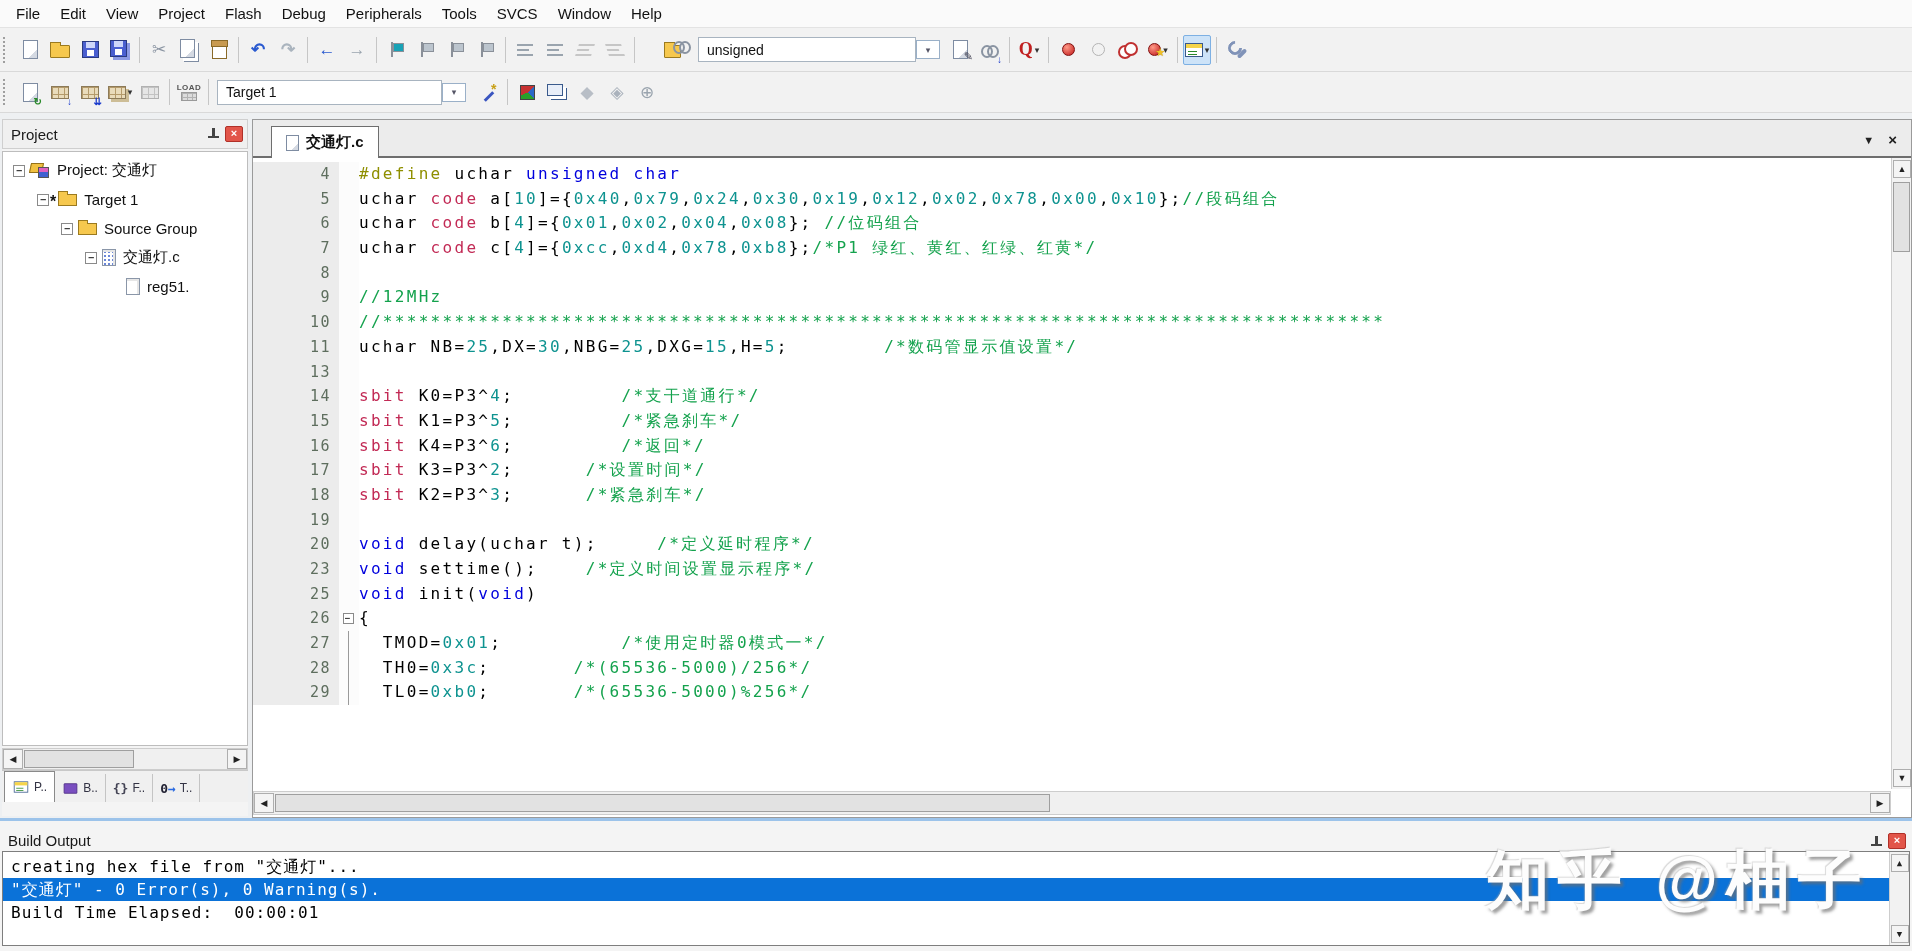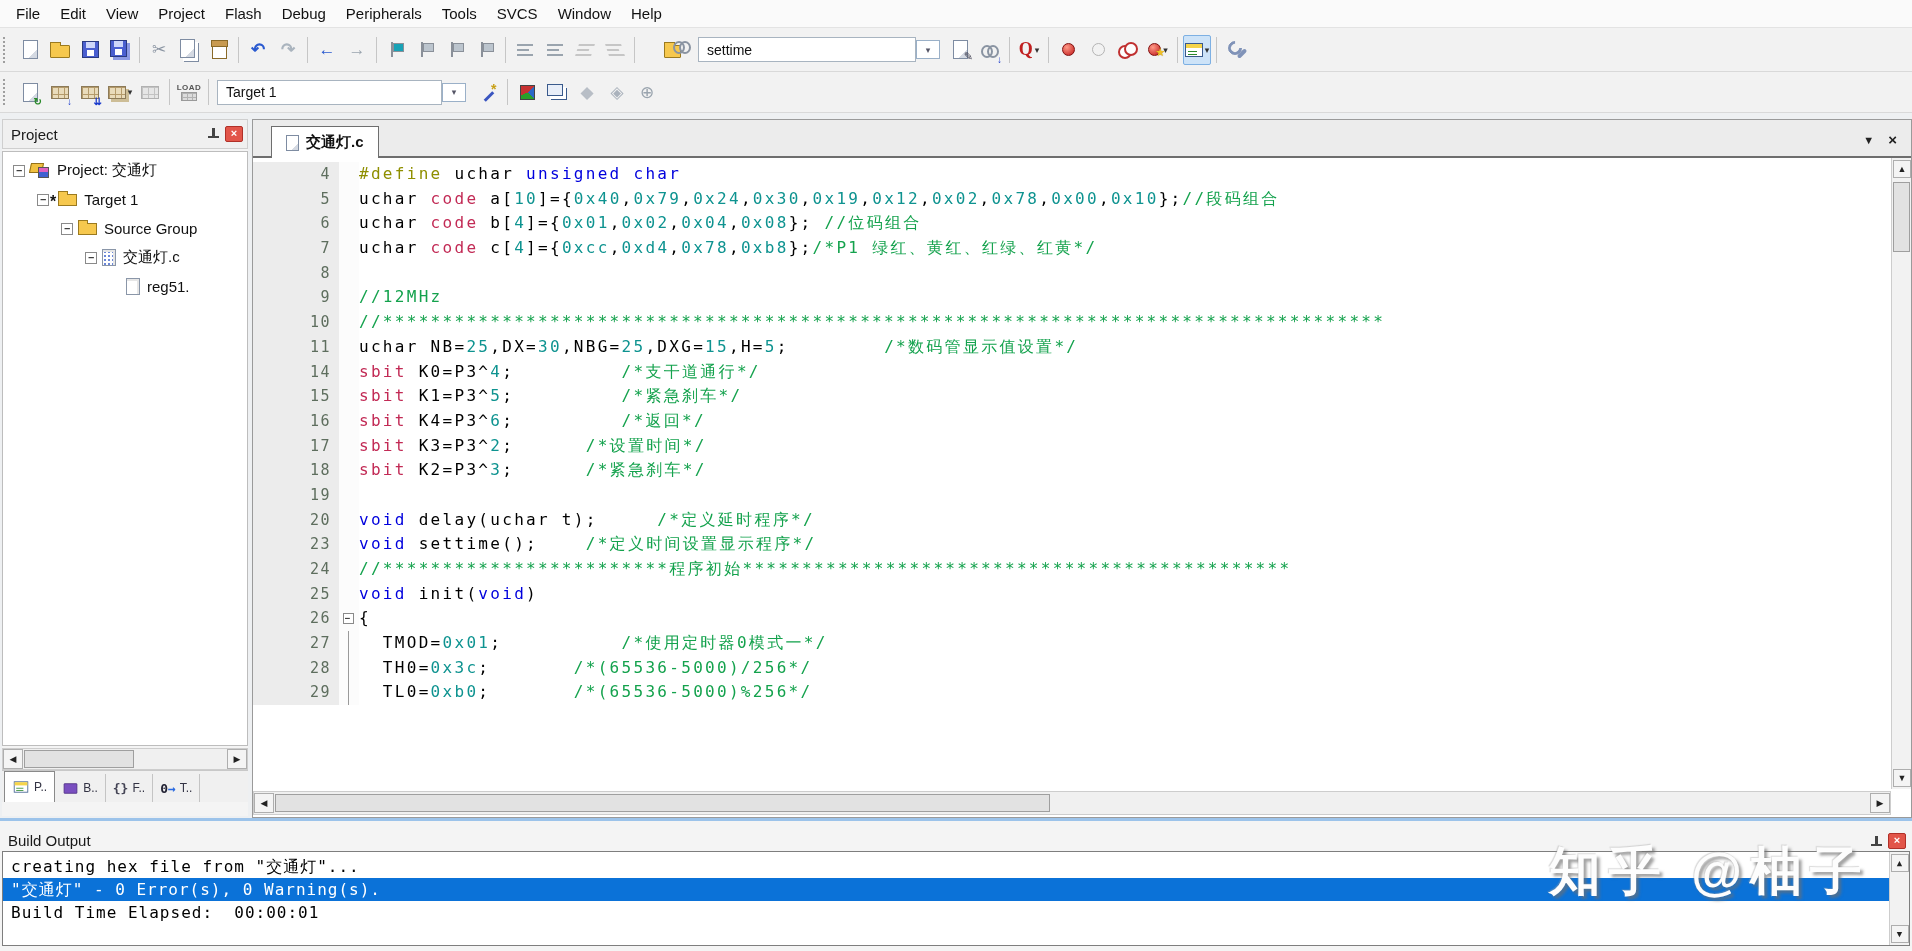--- a/index.html
+++ b/index.html
@@ -184,21 +184,21 @@
     color:#1a1a1a; }
   .build-hdr .spacer { flex:1; }
   .build-box { position:absolute; left:2px; right:2px; top:30px; bottom:5px; background:#fff;
     border:1px solid #7e7e7e; padding:3px 0; overflow:hidden;
     font:16px/23px "DejaVu Sans Mono",monospace; letter-spacing:1px; color:#000; }
   .bo-line { padding:0 8px; height:23px; white-space:pre; }
   .bo-line.hl { background:#0b72d8; color:#fff; }
   .bo-vscroll { position:absolute; right:0; top:0; bottom:0; width:20px; background:#f2f2f2;
     border-left:1px solid #cdcdcd; }
   .bo-vscroll .sbtn { width:18px; height:18px; position:absolute; left:1px; }
-  .watermark { position:absolute; right:42px; top:16px; font-size:52px; font-weight:bold;
+  .watermark { position:absolute; right:42px; top:16px; font-size:64px; font-weight:bold;
     letter-spacing:8px; color:#fdfdfd; text-shadow:3px 3px 3px rgba(110,110,110,.65),
     -1px -1px 1px rgba(160,160,160,.4); pointer-events:none; }
 </style>
 </head>
 <body>
 
 <div class="app">
 
   <div class="menubar">
       <span class="menu-item">File</span>
@@ -277,21 +277,21 @@
       </span>
     <span class="tbtn">
         <span class="i-bars gray" style="transform:skewX(18deg)"></span>
       </span>
     <span class="sep"></span>
     <span class="tbtn" style="margin-left:24px">
       <span class="i-folder" style="width:17px"></span>
       <span class="i-binoc" style="margin-left:-8px;margin-top:-8px"></span>
     </span>
     <span class="combo" style="width:218px;margin-left:6px">
-      <span class="cval">settime</span>
+      <span class="cval">unsigned</span>
     </span>
     <span class="i-cdd">▾</span>
     <span class="tbtn" style="margin-left:6px">
         <span class="i-page"></span>
         <span style="position:absolute;right:1px;bottom:2px;color:#445;font-size:11px">✎</span>
       </span>
     <span class="tbtn">
         <span class="i-binoc"></span>
         <span class="ov-arrow">↓</span>
       </span>
@@ -455,29 +455,29 @@
       </div>
       <div class="code-region">
           <div class="code-line"><span class="lnum">4</span><span class="lfold"></span><span class="ctext"><span class="tok-def">#define </span><span class="tok-pl">uchar </span><span class="tok-kw">unsigned char</span></span></div>
           <div class="code-line"><span class="lnum">5</span><span class="lfold"></span><span class="ctext"><span class="tok-pl">uchar </span><span class="tok-ext">code</span><span class="tok-pl"> a[</span><span class="tok-num">10</span><span class="tok-pl">]={</span><span class="tok-num">0x40</span><span class="tok-pl">,</span><span class="tok-num">0x79</span><span class="tok-pl">,</span><span class="tok-num">0x24</span><span class="tok-pl">,</span><span class="tok-num">0x30</span><span class="tok-pl">,</span><span class="tok-num">0x19</span><span class="tok-pl">,</span><span class="tok-num">0x12</span><span class="tok-pl">,</span><span class="tok-num">0x02</span><span class="tok-pl">,</span><span class="tok-num">0x78</span><span class="tok-pl">,</span><span class="tok-num">0x00</span><span class="tok-pl">,</span><span class="tok-num">0x10</span><span class="tok-pl">};</span><span class="tok-com">//段码组合</span></span></div>
           <div class="code-line"><span class="lnum">6</span><span class="lfold"></span><span class="ctext"><span class="tok-pl">uchar </span><span class="tok-ext">code</span><span class="tok-pl"> b[</span><span class="tok-num">4</span><span class="tok-pl">]={</span><span class="tok-num">0x01</span><span class="tok-pl">,</span><span class="tok-num">0x02</span><span class="tok-pl">,</span><span class="tok-num">0x04</span><span class="tok-pl">,</span><span class="tok-num">0x08</span><span class="tok-pl">}; </span><span class="tok-com">//位码组合</span></span></div>
           <div class="code-line"><span class="lnum">7</span><span class="lfold"></span><span class="ctext"><span class="tok-pl">uchar </span><span class="tok-ext">code</span><span class="tok-pl"> c[</span><span class="tok-num">4</span><span class="tok-pl">]={</span><span class="tok-num">0xcc</span><span class="tok-pl">,</span><span class="tok-num">0xd4</span><span class="tok-pl">,</span><span class="tok-num">0x78</span><span class="tok-pl">,</span><span class="tok-num">0xb8</span><span class="tok-pl">};</span><span class="tok-com">/*P1 绿红、黄红、红绿、红黄*/</span></span></div>
           <div class="code-line"><span class="lnum">8</span><span class="lfold"></span><span class="ctext"></span></div>
           <div class="code-line"><span class="lnum">9</span><span class="lfold"></span><span class="ctext"><span class="tok-com">//12MHz</span></span></div>
           <div class="code-line"><span class="lnum">10</span><span class="lfold"></span><span class="ctext"><span class="tok-com">//************************************************************************************</span></span></div>
           <div class="code-line"><span class="lnum">11</span><span class="lfold"></span><span class="ctext"><span class="tok-pl">uchar NB=</span><span class="tok-num">25</span><span class="tok-pl">,DX=</span><span class="tok-num">30</span><span class="tok-pl">,NBG=</span><span class="tok-num">25</span><span class="tok-pl">,DXG=</span><span class="tok-num">15</span><span class="tok-pl">,H=</span><span class="tok-num">5</span><span class="tok-pl">;        </span><span class="tok-com">/*数码管显示值设置*/</span></span></div>
+          <div class="code-line"><span class="lnum">13</span><span class="lfold"></span><span class="ctext"></span></div>
           <div class="code-line"><span class="lnum">14</span><span class="lfold"></span><span class="ctext"><span class="tok-ext">sbit</span><span class="tok-pl"> K0=P3^</span><span class="tok-num">4</span><span class="tok-pl">;         </span><span class="tok-com">/*支干道通行*/</span></span></div>
           <div class="code-line"><span class="lnum">15</span><span class="lfold"></span><span class="ctext"><span class="tok-ext">sbit</span><span class="tok-pl"> K1=P3^</span><span class="tok-num">5</span><span class="tok-pl">;         </span><span class="tok-com">/*紧急刹车*/</span></span></div>
           <div class="code-line"><span class="lnum">16</span><span class="lfold"></span><span class="ctext"><span class="tok-ext">sbit</span><span class="tok-pl"> K4=P3^</span><span class="tok-num">6</span><span class="tok-pl">;         </span><span class="tok-com">/*返回*/</span></span></div>
           <div class="code-line"><span class="lnum">17</span><span class="lfold"></span><span class="ctext"><span class="tok-ext">sbit</span><span class="tok-pl"> K3=P3^</span><span class="tok-num">2</span><span class="tok-pl">;      </span><span class="tok-com">/*设置时间*/</span></span></div>
           <div class="code-line"><span class="lnum">18</span><span class="lfold"></span><span class="ctext"><span class="tok-ext">sbit</span><span class="tok-pl"> K2=P3^</span><span class="tok-num">3</span><span class="tok-pl">;      </span><span class="tok-com">/*紧急刹车*/</span></span></div>
           <div class="code-line"><span class="lnum">19</span><span class="lfold"></span><span class="ctext"></span></div>
           <div class="code-line"><span class="lnum">20</span><span class="lfold"></span><span class="ctext"><span class="tok-kw">void</span><span class="tok-pl"> delay(uchar t);     </span><span class="tok-com">/*定义延时程序*/</span></span></div>
           <div class="code-line"><span class="lnum">23</span><span class="lfold"></span><span class="ctext"><span class="tok-kw">void</span><span class="tok-pl"> settime();    </span><span class="tok-com">/*定义时间设置显示程序*/</span></span></div>
-          <div class="code-line"><span class="lnum">24</span><span class="lfold"></span><span class="ctext"><span class="tok-com">//************************程序初始**********************************************</span></span></div>
           <div class="code-line"><span class="lnum">25</span><span class="lfold"></span><span class="ctext"><span class="tok-kw">void</span><span class="tok-pl"> init(</span><span class="tok-kw">void</span><span class="tok-pl">)</span></span></div>
           <div class="code-line"><span class="lnum">26</span><span class="lfold"><span class="fold-box">−</span></span><span class="ctext"><span class="tok-pl">{</span></span></div>
           <div class="code-line"><span class="lnum">27</span><span class="lfold fold-line"></span><span class="ctext"><span class="tok-pl">  TMOD=</span><span class="tok-num">0x01</span><span class="tok-pl">;          </span><span class="tok-com">/*使用定时器0模式一*/</span></span></div>
           <div class="code-line"><span class="lnum">28</span><span class="lfold fold-line"></span><span class="ctext"><span class="tok-pl">  TH0=</span><span class="tok-num">0x3c</span><span class="tok-pl">;       </span><span class="tok-com">/*(65536-5000)/256*/</span></span></div>
           <div class="code-line"><span class="lnum">29</span><span class="lfold fold-line"></span><span class="ctext"><span class="tok-pl">  TL0=</span><span class="tok-num">0xb0</span><span class="tok-pl">;       </span><span class="tok-com">/*(65536-5000)%256*/</span></span></div>
         </div>
       <div class="ed-vscroll">
         <span class="sbtn" style="position:absolute;top:2px;left:1px">▲</span>
         <span class="vthumb"></span>
         <span class="sbtn" style="position:absolute;bottom:2px;left:1px">▼</span>

